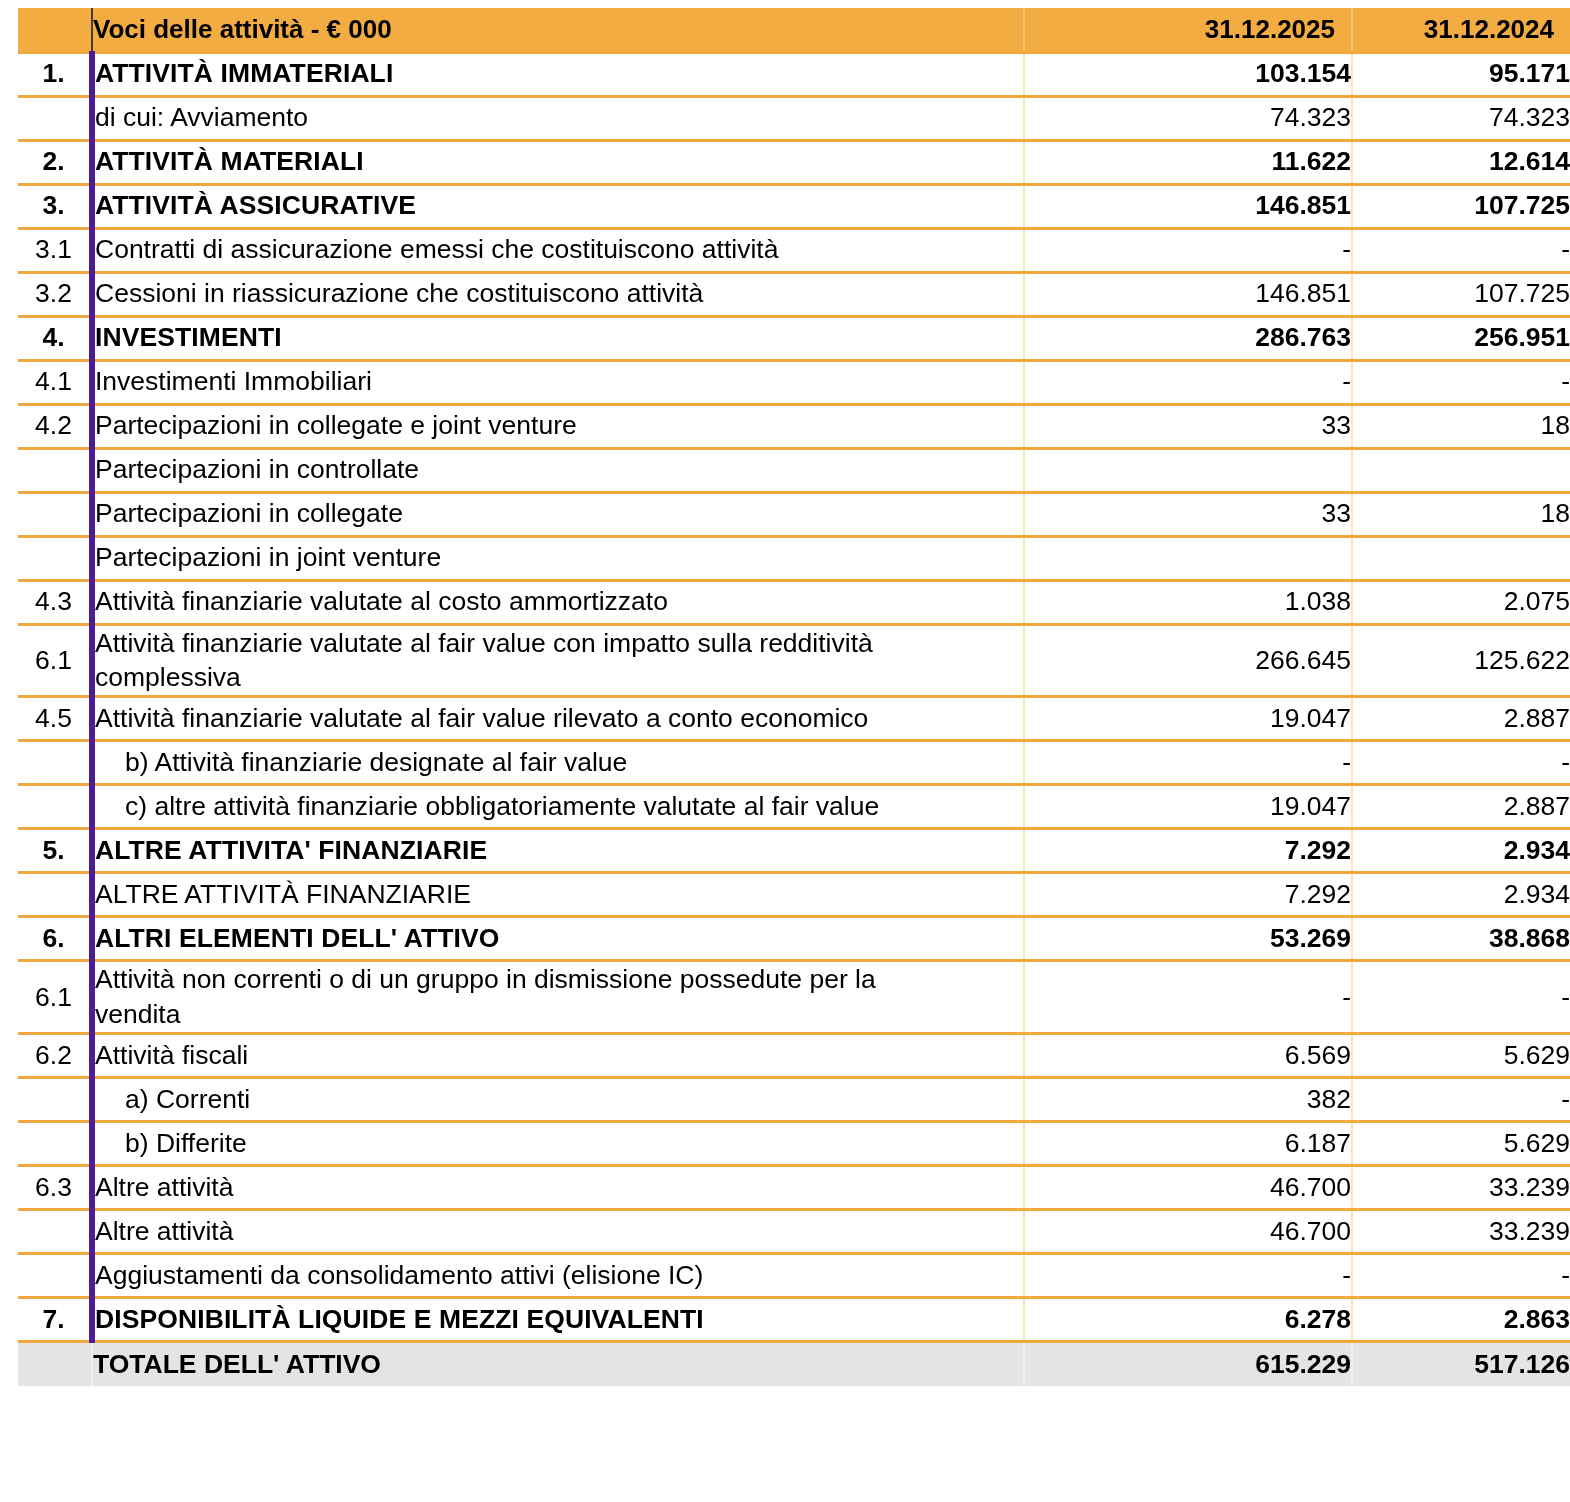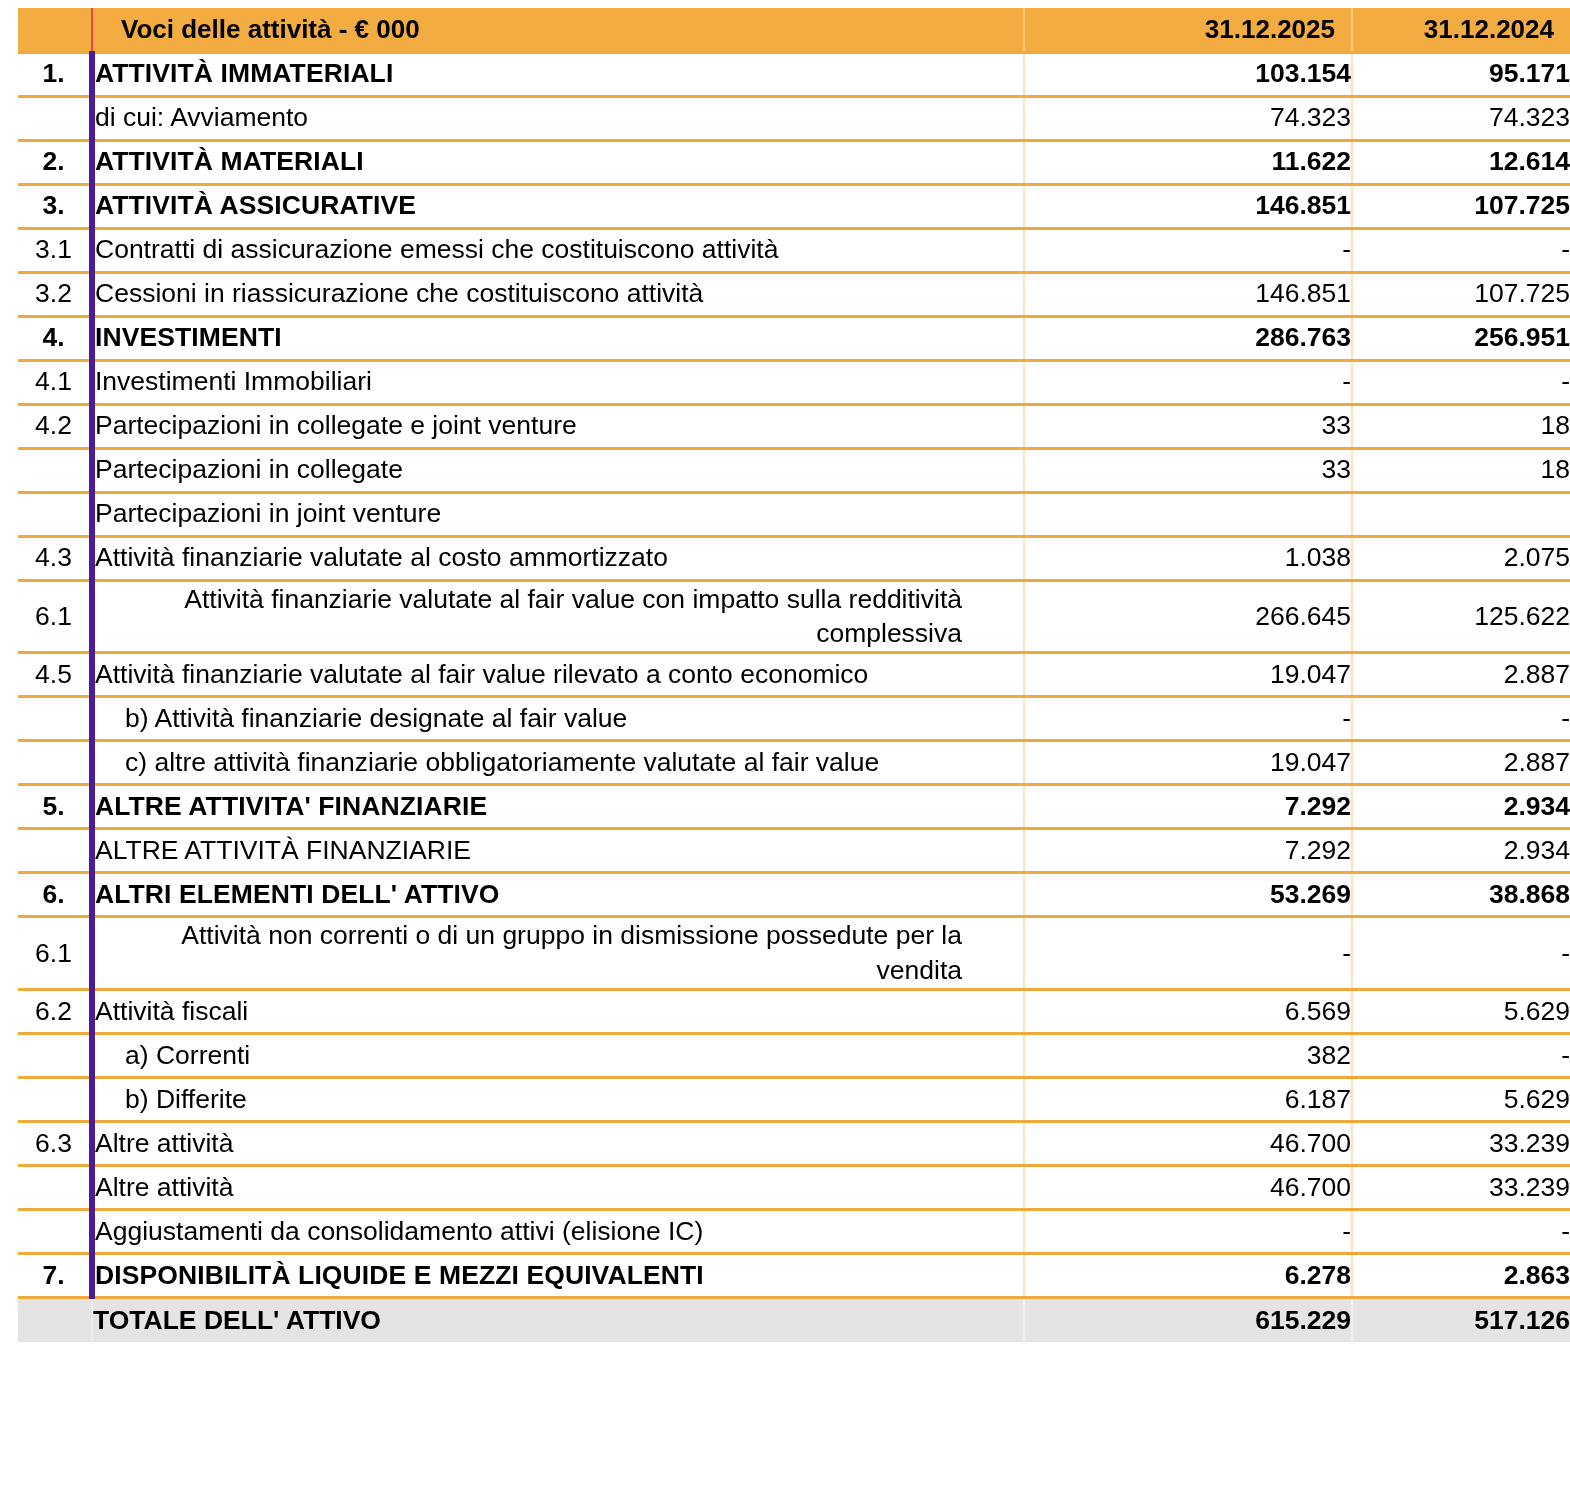--- a/index.html
+++ b/index.html
@@ -53,22 +53,22 @@
   tr.hdr { height: 52px; }
   tr.hdr td {
     background: #F2AC41;
     border-top: none;
     font-weight: bold;
     font-size: 26px;
     padding-left: 33px;
   }
   tr.hdr td.num-cell { background: #F2AC41; }
   tr.hdr td.lbl {
-    padding-left: 28px;
-    border-left: 2px solid #ef4444;
+    padding-left: 0;
+    border-left: 2px solid #404040;
   }
   tr.hdr td.val {
     text-align: right;
     padding-right: 16px;
     border-left: 2px solid #F7C778;
   }
 
   
   td.num-cell {
     text-align: center;
@@ -88,21 +88,21 @@
   }
 
   
   tr.major td { font-weight: bold; }
   tr.major td.lbl { letter-spacing: 0.1px; }
 
   tr.sub td.lbl  { }
   tr.sub2 td.lbl { padding-left: 30px; }
 
   tr.tall { height: 88px; }
-  tr.tall td.lbl { line-height: 1.32; padding-right: 61px; text-align: right; }
+  tr.tall td.lbl { line-height: 1.32; padding-right: 61px; }
 
   
   tr.total { height: 58px; }
   tr.total td {
     background: #E4E4E4;
     font-weight: bold;
     border-top: 3px solid #F0A93C;
   }
   tr.total td.lbl { border-left: 2px solid #EFEFEF; }
   tr.total td.val { border-left: 2px solid #EFEFEF; }
@@ -177,20 +177,26 @@
           <td class="val">-</td>
         </tr>
         <tr class="normal">
           <td class="num-cell light">4.2</td>
           <td class="lbl">Partecipazioni in collegate e joint venture</td>
           <td class="val">33</td>
           <td class="val">18</td>
         </tr>
         <tr class="sub">
           <td class="num-cell"></td>
+          <td class="lbl">Partecipazioni in controllate</td>
+          <td class="val"></td>
+          <td class="val"></td>
+        </tr>
+        <tr class="sub">
+          <td class="num-cell"></td>
           <td class="lbl">Partecipazioni in collegate</td>
           <td class="val">33</td>
           <td class="val">18</td>
         </tr>
         <tr class="sub">
           <td class="num-cell"></td>
           <td class="lbl">Partecipazioni in joint venture</td>
           <td class="val"></td>
           <td class="val"></td>
         </tr>

